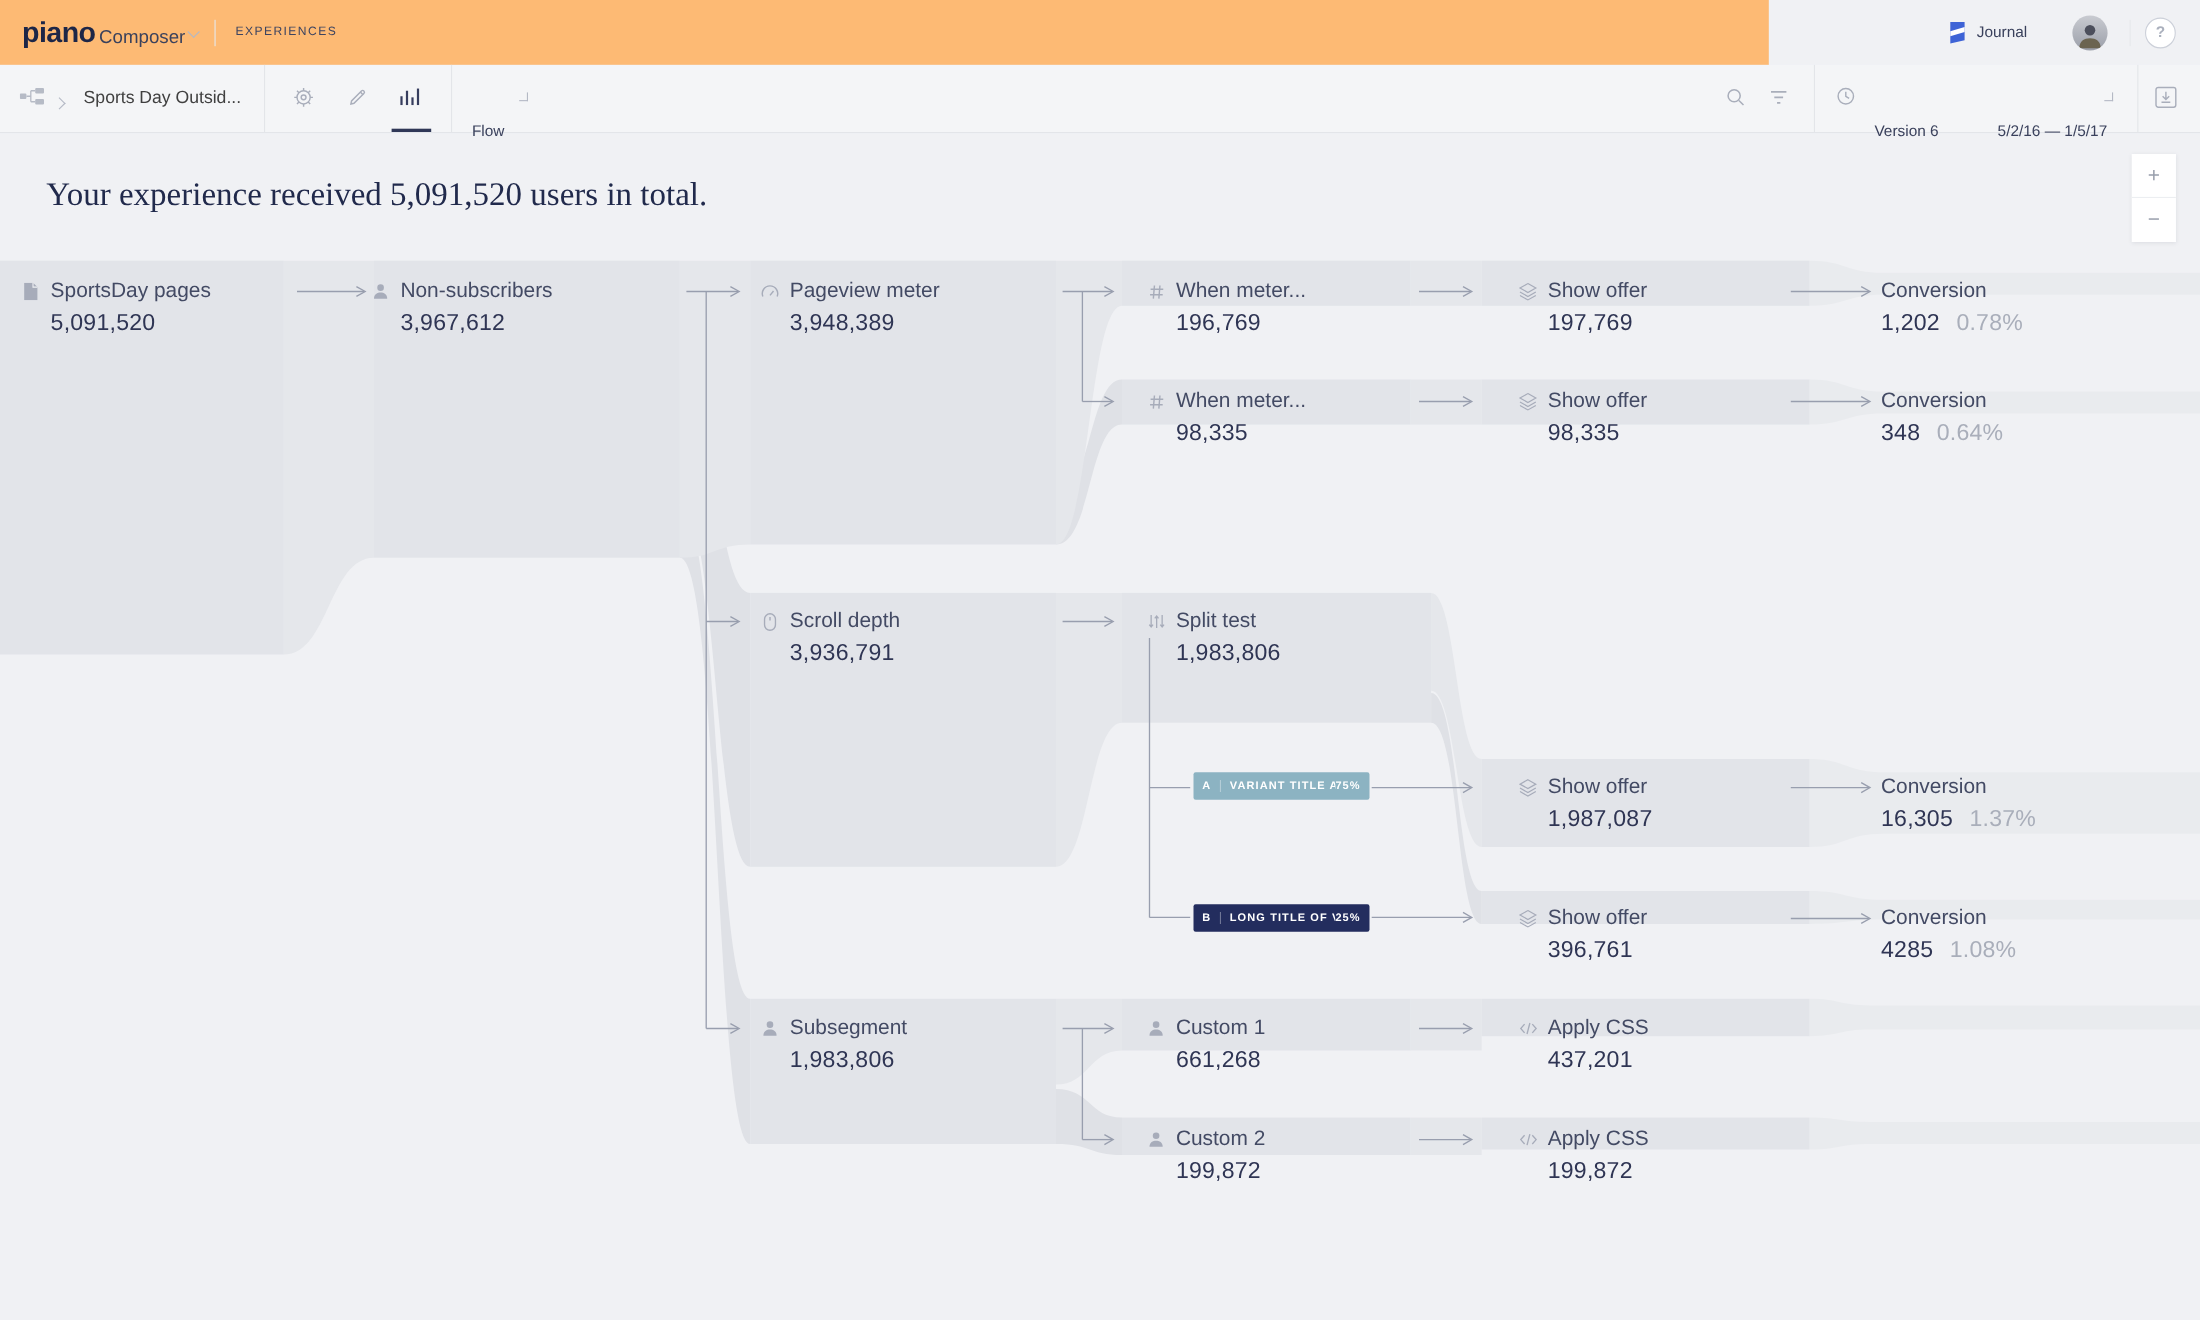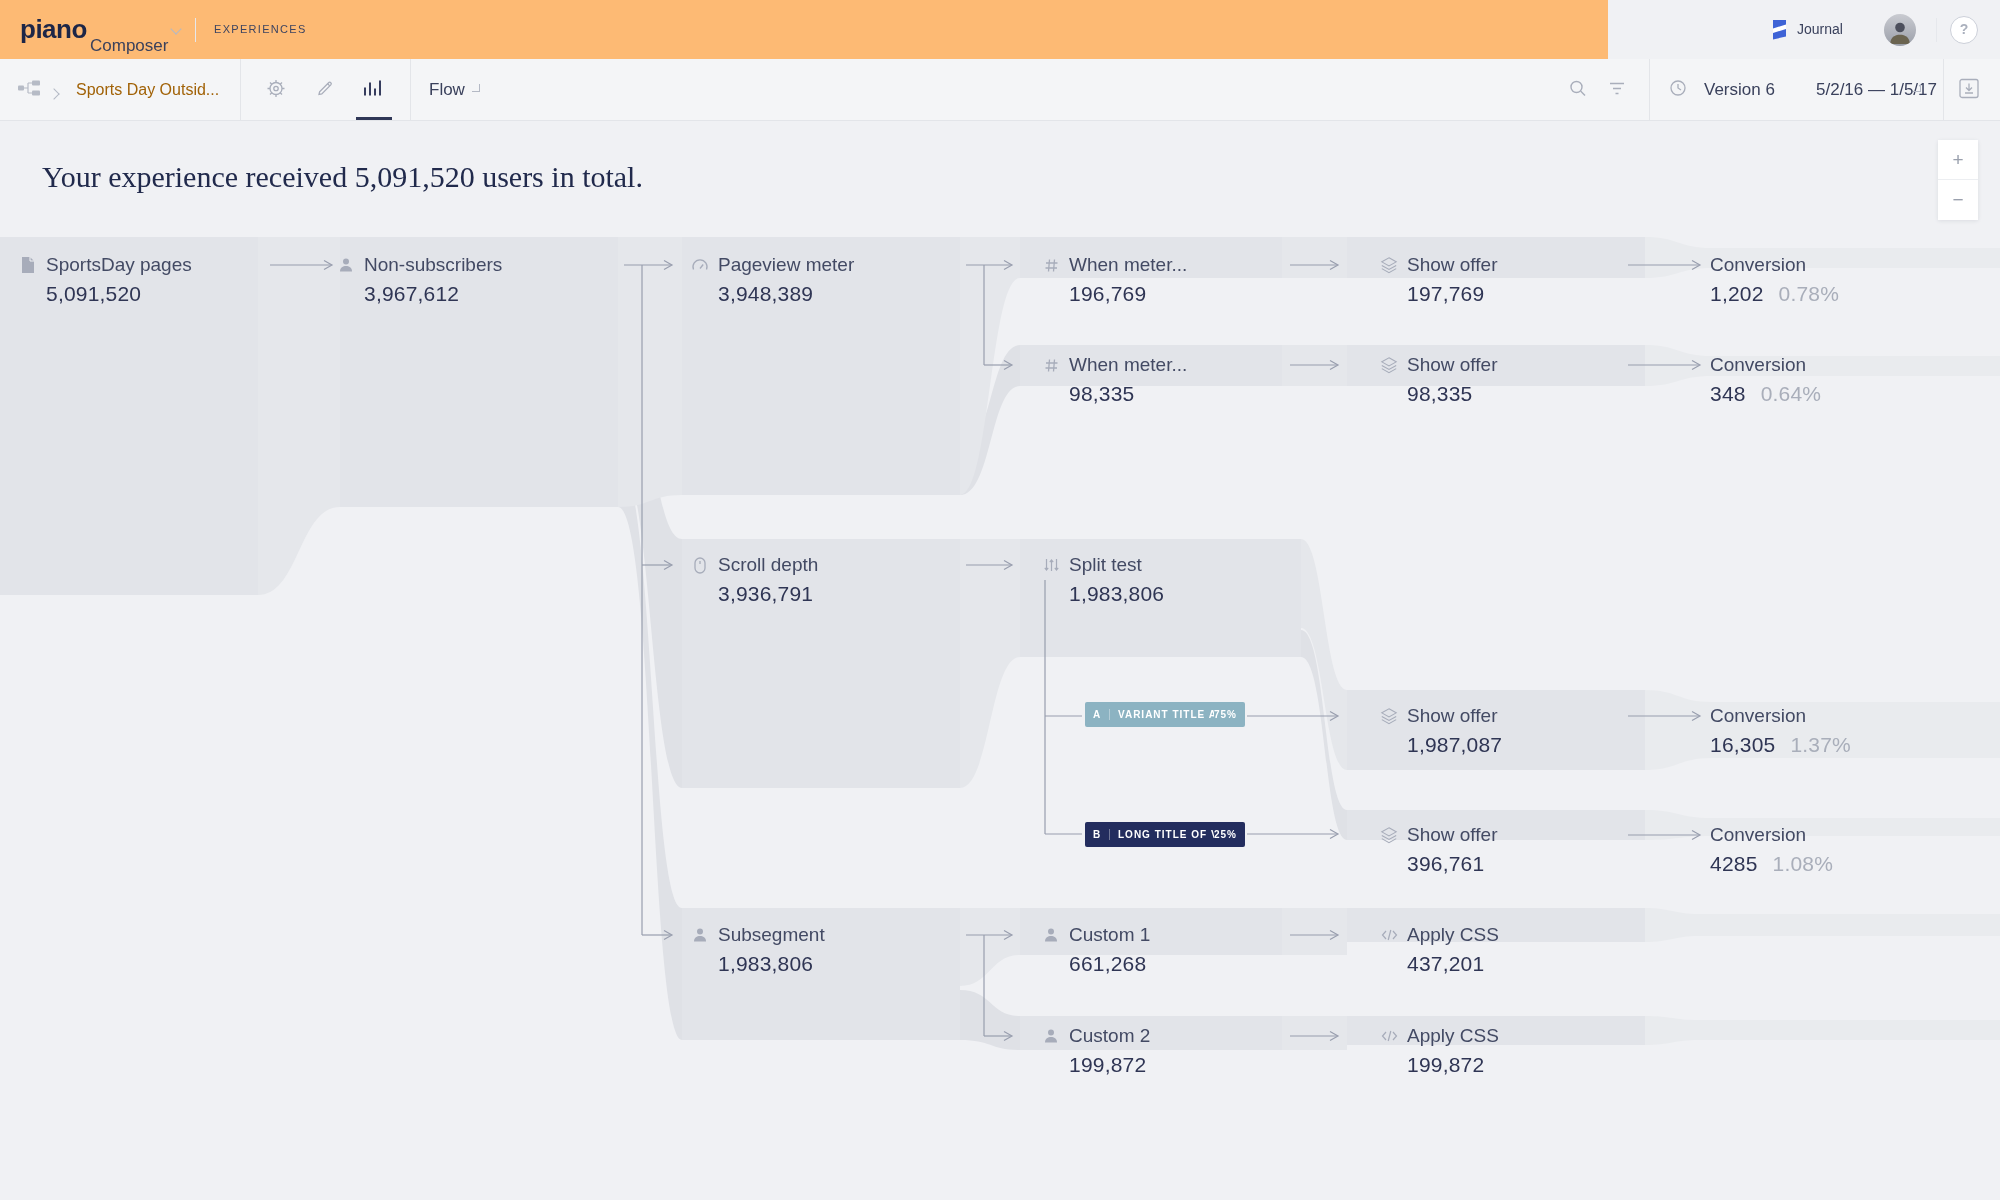--- a/index.html
+++ b/index.html
@@ -5,37 +5,37 @@
   html,body{margin:0;padding:0;}
   body{
     width:2000px;height:1200px;position:relative;overflow:hidden;
     background:#f0f1f4;
     font-family:"Liberation Sans",sans-serif;
     color:#40475f;
   }
   
   .topbar{position:absolute;left:0;top:0;width:1608px;height:59px;background:#fdba74;border-bottom:1px solid #ebedf0;z-index:20;}
   .brand{position:absolute;left:20px;top:0;height:59px;line-height:59px;font-size:26px;font-weight:800;letter-spacing:-0.5px;color:#1d2647;}
-  .product{position:absolute;left:90px;top:16px;height:59px;line-height:59px;font-size:17px;color:#3a415c;}
+  .product{position:absolute;left:90px;top:4px;height:59px;line-height:59px;font-size:17px;color:#3a415c;}
   .chev{display:inline-block;width:7px;height:7px;border-right:1.5px solid #b4b9c5;border-bottom:1.5px solid #b4b9c5;transform:rotate(45deg);vertical-align:middle;}
   .chev.right{transform:rotate(-45deg);}
   .topbar .product-chev{position:absolute;left:172px;top:25px;}
   .top-divider{position:absolute;width:1px;background:#e6e8ec;}
   .nav-exp{position:absolute;left:214px;top:0;height:59px;line-height:59px;font-size:11px;letter-spacing:1.3px;font-weight:500;color:#3d4460;}
   .js-logo{position:absolute;left:1772px;top:20px;}
   .js-name{position:absolute;left:1797px;top:0;height:59px;line-height:59px;font-size:14px;color:#3a415c;}
   .avatar{position:absolute;left:1884px;top:14px;width:32px;height:32px;border-radius:50%;background:linear-gradient(180deg,#c9cbd1,#9b9fa9);overflow:hidden;}
   .avatar svg{position:absolute;left:4px;top:6px;}
   .help-btn{position:absolute;left:1950px;top:16px;width:26px;height:26px;border-radius:50%;border:1.5px solid #ccd0d9;background:#fff;color:#aab0bd;font-size:14px;font-weight:700;text-align:center;line-height:24px;}
   
   .toolbar{position:absolute;left:0;top:59px;width:2000px;height:61px;background:#f4f5f7;border-bottom:1px solid #e3e5e9;z-index:20;}
   .tb-item{position:absolute;top:50%;transform:translateY(-50%);}
   .tb-divider{position:absolute;top:0;bottom:0;width:1px;background:#e3e5e9;}
-  .tb-title{font-size:16px;color:#a16207;}
-  .tb-text{font-size:17px;color:#3a415c;}
+  .tb-title{font-size:16px;color:#404040;}
+  .tb-text{font-size:14px;color:#3a415c;margin-top:29px;}
   .tb-btn{background:none;border:none;padding:0;cursor:pointer;}
   .active-underline{position:absolute;left:356px;bottom:0;width:36px;height:3px;background:#2f3757;}
   
   .heading{position:absolute;left:42px;top:160px;font-family:"Liberation Serif",serif;font-size:30px;color:#212a4c;z-index:5;}
   .flow-svg{position:absolute;left:0;top:0;z-index:1;}
   .zoom-panel{position:absolute;left:1938px;top:140px;width:40px;height:80px;background:#fff;box-shadow:0 1px 4px rgba(40,45,70,.10);z-index:25;}
   .zoom-btn{display:block;width:40px;height:40px;border:none;background:#fff;color:#9aa0ad;font-size:19px;line-height:40px;text-align:center;padding:0;cursor:pointer;}
   .zoom-btn.first{border-bottom:1px solid #eceef1;}
   
   .node{position:absolute;z-index:6;}

